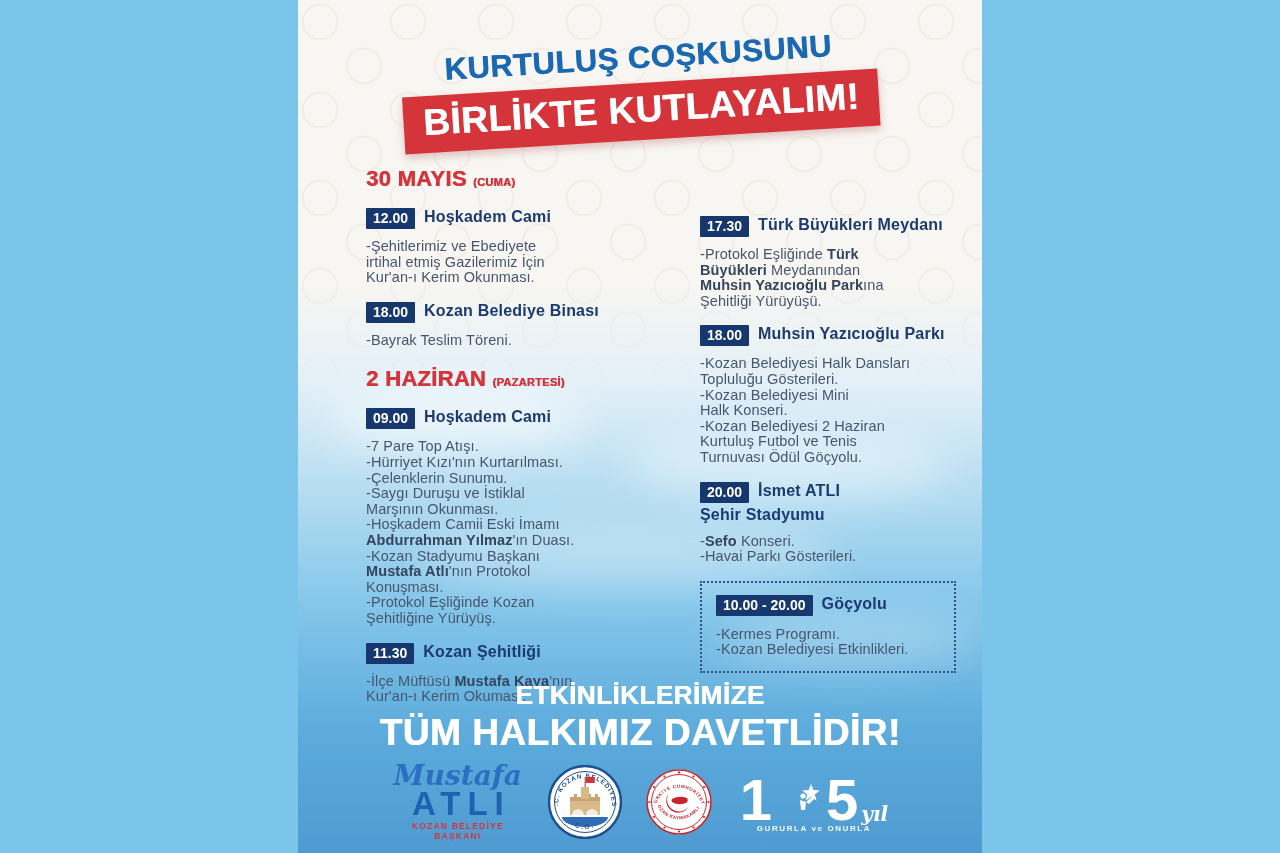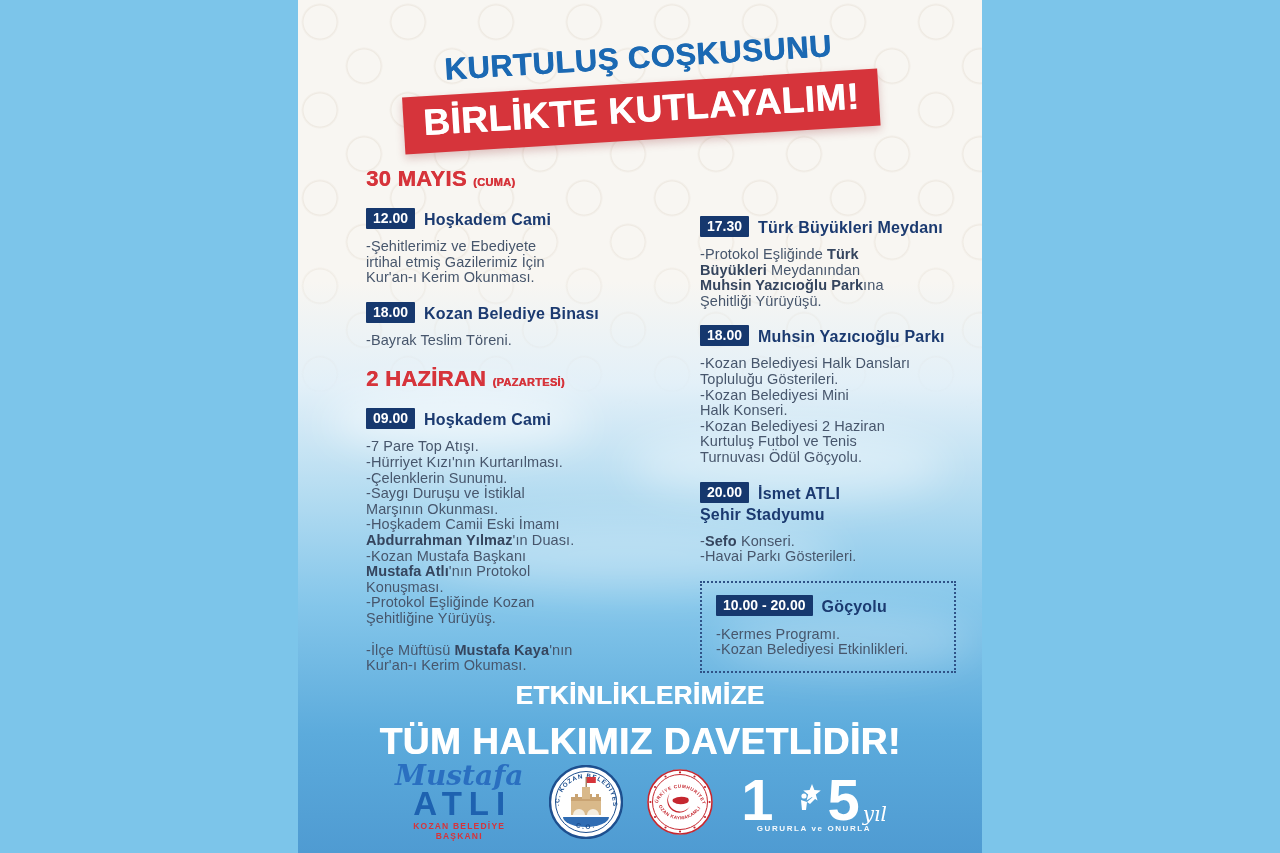--- a/index.html
+++ b/index.html
@@ -43,51 +43,51 @@
   }
 
   .col{position:absolute;}
   .col-left{left:68px;top:166px;width:272px;}
   .col-right{left:402px;top:200px;width:262px;}
 
   .day-heading{color:#d6343b;font-weight:800;font-size:22px;letter-spacing:.3px;margin-top:18px;text-shadow:.5px 0 0 #d6343b;}
   .day-heading:first-child{margin-top:0;}
   .day-note{font-size:11px;font-weight:700;letter-spacing:.3px;}
   .event{margin-top:16px;}
-  .event-row{display:flex;align-items:flex-end;gap:9px;}
+  .event-row{display:flex;align-items:flex-start;gap:9px;}
   .time-badge{
     background:#16386e;color:#fff;font-weight:700;font-size:14px;
     padding:2px 7px 3px;border-radius:1px;white-space:nowrap;flex:0 0 auto;
   }
   .place, .place-extra{color:#1b3a70;font-weight:800;font-size:16px;letter-spacing:.2px;}
   .place-extra{margin-top:3px;}
   .lines{margin-top:10px;color:#47566c;font-size:14.5px;line-height:15.6px;letter-spacing:.1px;}
   .lines b{color:#35455e;font-weight:700;}
   .boxed{
     border:2px dotted #2f5287;padding:12px 12px 13px 14px;width:226px;margin-top:16px;
   }
   .boxed .lines{margin-top:11px;}
 
   .closing{position:absolute;left:0;right:0;top:680px;text-align:center;color:#fff;}
   .closing-1{font-size:26px;font-weight:800;letter-spacing:.5px;text-shadow:.6px 0 0 #fff;}
-  .closing-2{font-size:37px;font-weight:800;letter-spacing:.5px;margin-top:10px;text-shadow:.7px 0 0 #fff;}
+  .closing-2{font-size:37px;font-weight:800;letter-spacing:.5px;margin-top:1px;text-shadow:.7px 0 0 #fff;}
 
   .footer{
     position:absolute;left:0;right:0;top:752px;height:100px;
     display:flex;align-items:center;justify-content:center;gap:24px;
   }
   .sig{text-align:center;width:132px;}
   .sig-first{font-family:"DejaVu Serif", serif;font-style:italic;font-weight:700;color:#2a6fc0;font-size:28px;line-height:26px;}
   .sig-last{font-weight:800;color:#1e62b0;font-size:33px;letter-spacing:7px;line-height:30px;margin-left:7px;}
   .sig-title{color:#d6343b;font-size:8.5px;font-weight:700;letter-spacing:1.2px;margin-top:2px;}
   .logo-svg{display:block;}
   .cent{color:#fff;text-align:center;margin-left:4px;}
   .cent-row{display:flex;align-items:center;justify-content:center;gap:1px;}
   .cent-digit{font-size:58px;font-weight:800;line-height:56px;}
-  .cent-yil{font-family:"DejaVu Serif", serif;font-style:italic;font-size:20px;margin:28px 0 0 2px;}
+  .cent-yil{font-family:"DejaVu Serif", serif;font-style:italic;font-size:20px;margin:28px 0 0 2px;font-weight:bold;}
   .cent-caption{font-size:8px;font-weight:700;letter-spacing:1.6px;margin-top:-4px;opacity:.95;}
 </style>
 </head>
 <body>
 
 <div class="stage">
   <div class="poster">
     <div class="pattern"></div>
     <div class="cloud c1"></div>
     <div class="cloud c2"></div>
@@ -130,28 +130,32 @@
             <span class="place">Hoşkadem Cami</span>
           </div>
           <div class="lines">
             <div><span>-7 Pare Top Atışı.</span></div>
             <div><span>-Hürriyet Kızı'nın Kurtarılması.</span></div>
             <div><span>-Çelenklerin Sunumu.</span></div>
             <div><span>-Saygı Duruşu ve İstiklal</span></div>
             <div><span>Marşının Okunması.</span></div>
             <div><span>-Hoşkadem Camii Eski İmamı</span></div>
             <div><b>Abdurrahman Yılmaz</b><span>'ın Duası.</span></div>
-            <div><span>-Kozan Mustafa Başkanı</span></div>
+            <div><span>-Kozan Stadyumu Başkanı</span></div>
             <div><b>Mustafa Atlı</b><span>'nın Protokol</span></div>
             <div><span>Konuşması.</span></div>
             <div><span>-Protokol Eşliğinde Kozan</span></div>
             <div><span>Şehitliğine Yürüyüş.</span></div>
           </div>
         </div>
         <div class="event">
+          <div class="event-row">
+            <span class="time-badge">11.30</span>
+            <span class="place">Kozan Şehitliği</span>
+          </div>
           <div class="lines">
             <div><span>-İlçe Müftüsü </span><b>Mustafa Kaya</b><span>'nın</span></div>
             <div><span>Kur'an-ı Kerim Okuması.</span></div>
           </div>
         </div>
       </div>
     <div class="col col-right">
         <div class="event">
           <div class="event-row">
             <span class="time-badge">17.30</span>

